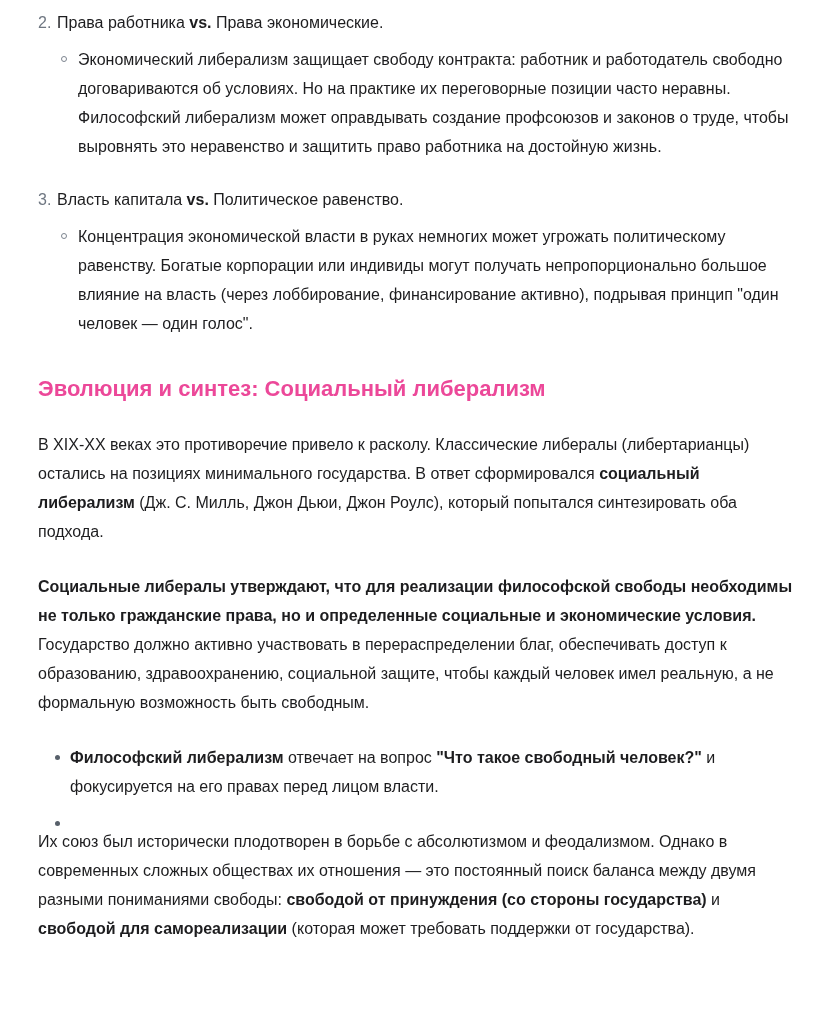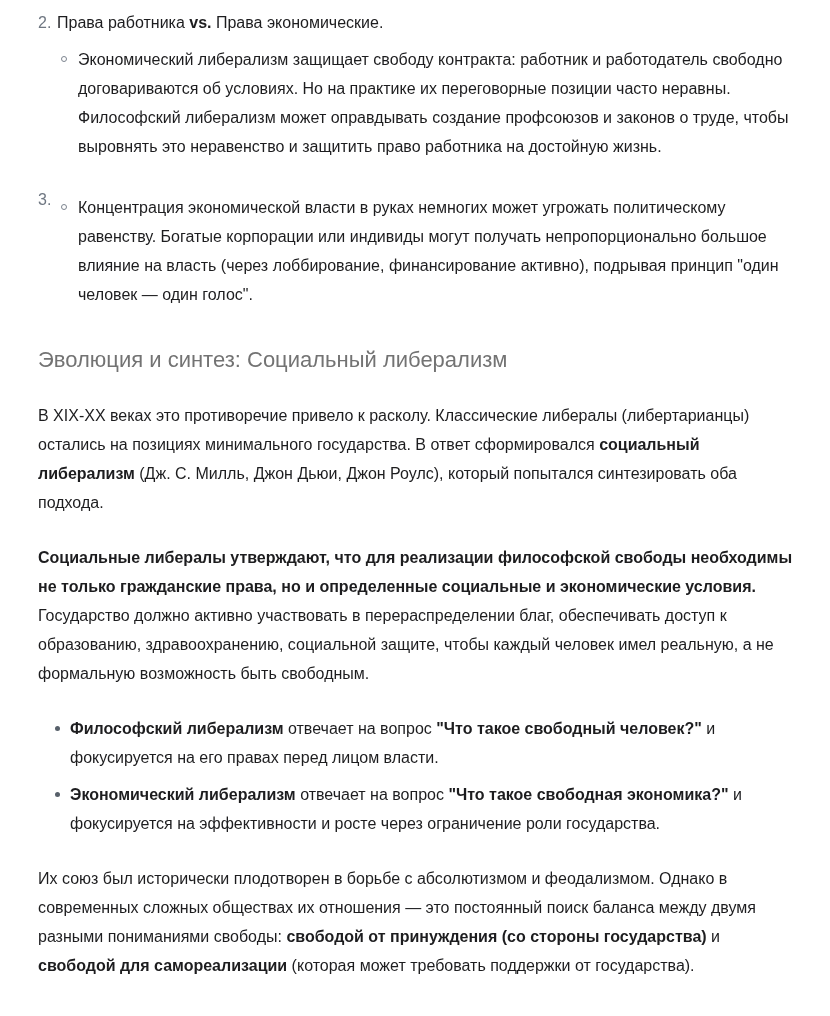--- a/index.html
+++ b/index.html
@@ -23,22 +23,22 @@
   .oli-title .b { font-weight:400; }
   .sub-item { position:relative; padding-left:21px; margin:8px 0 10px; }
   .circle-marker {
     position:absolute; left:4px; top:11px;
     width:6px; height:6px;
     border:1.3px solid #7d8590; border-radius:50%;
     background:transparent;
   }
 
   h2 {
-    font-size:22px; line-height:30px; font-weight:400;
-    color:#737373; margin:26px 0 16px;
+    font-size:22px; line-height:30px; font-weight:700;
+    color:#ec4899; margin:26px 0 16px;
   }
   p { margin:26px 0; }
 
   
   .bullets { margin:14px 0; }
   .bullet-item { position:relative; padding-left:32px; }
   .bullet-item + .bullet-item { margin-top:8px; }
   .dot-marker {
     position:absolute; left:17px; top:12px;
     width:5px; height:5px; border-radius:50%;
@@ -59,20 +59,21 @@
         <div class="sub-item">
           <span class="circle-marker"></span>
           <span><span>Экономический либерализм защищает свободу контракта: работник и работодатель свободно договариваются об условиях. Но на практике их переговорные позиции часто неравны. Философский либерализм может оправдывать создание профсоюзов и законов о труде, чтобы выровнять это неравенство и защитить право работника на достойную жизнь.</span></span>
         </div>
       </div>
     </div>
 
     <div class="oli">
       <span class="num">3.</span>
       <div class="oli-content">
+        <div class="oli-title"><span class="b">Власть капитала</span><span> vs. </span><span class="b">Политическое равенство.</span></div>
         <div class="sub-item">
           <span class="circle-marker"></span>
           <span><span>Концентрация экономической власти в руках немногих может угрожать политическому равенству. Богатые корпорации или индивиды могут получать непропорционально большое влияние на власть (через лоббирование, финансирование активно), подрывая принцип "один человек — один голос".</span></span>
         </div>
       </div>
     </div>
 
   </div>
 
   <h2>Эволюция и синтез: Социальный либерализм</h2>
@@ -80,19 +81,18 @@
   <p><span class="b">Социальные либералы утверждают, что для реализации философской свободы необходимы не только гражданские права, но и определенные социальные и экономические условия.</span><span> Государство должно активно участвовать в перераспределении благ, обеспечивать доступ к образованию, здравоохранению, социальной защите, чтобы каждый человек имел реальную, а не формальную возможность быть свободным.</span></p>
 
 
   <div class="bullets">
     <div class="bullet-item">
       <span class="dot-marker"></span>
       <span><span class="b">Философский либерализм</span><span> отвечает на вопрос </span><span class="b">"Что такое свободный человек?"</span><span> и фокусируется на его правах перед лицом власти.</span></span>
     </div>
     <div class="bullet-item">
       <span class="dot-marker"></span>
-      <span><span class="b">Экономический либерализм</span><span> отвечает на вопрос </span><span class="b">"Что такое свободная экономика?"</span><span> и фокусируется на эффективности и росте через ограничение роли государства.</span></span>
     </div>
   </div>
 
   <p><span>Их союз был исторически плодотворен в борьбе с абсолютизмом и феодализмом. Однако в современных сложных обществах их отношения — это постоянный поиск баланса между двумя разными пониманиями свободы: </span><span class="b">свободой от принуждения (со стороны государства)</span><span> и </span><span class="b">свободой для самореализации</span><span> (которая может требовать поддержки от государства).</span></p>
 
 </div>
 
 </body></html>

